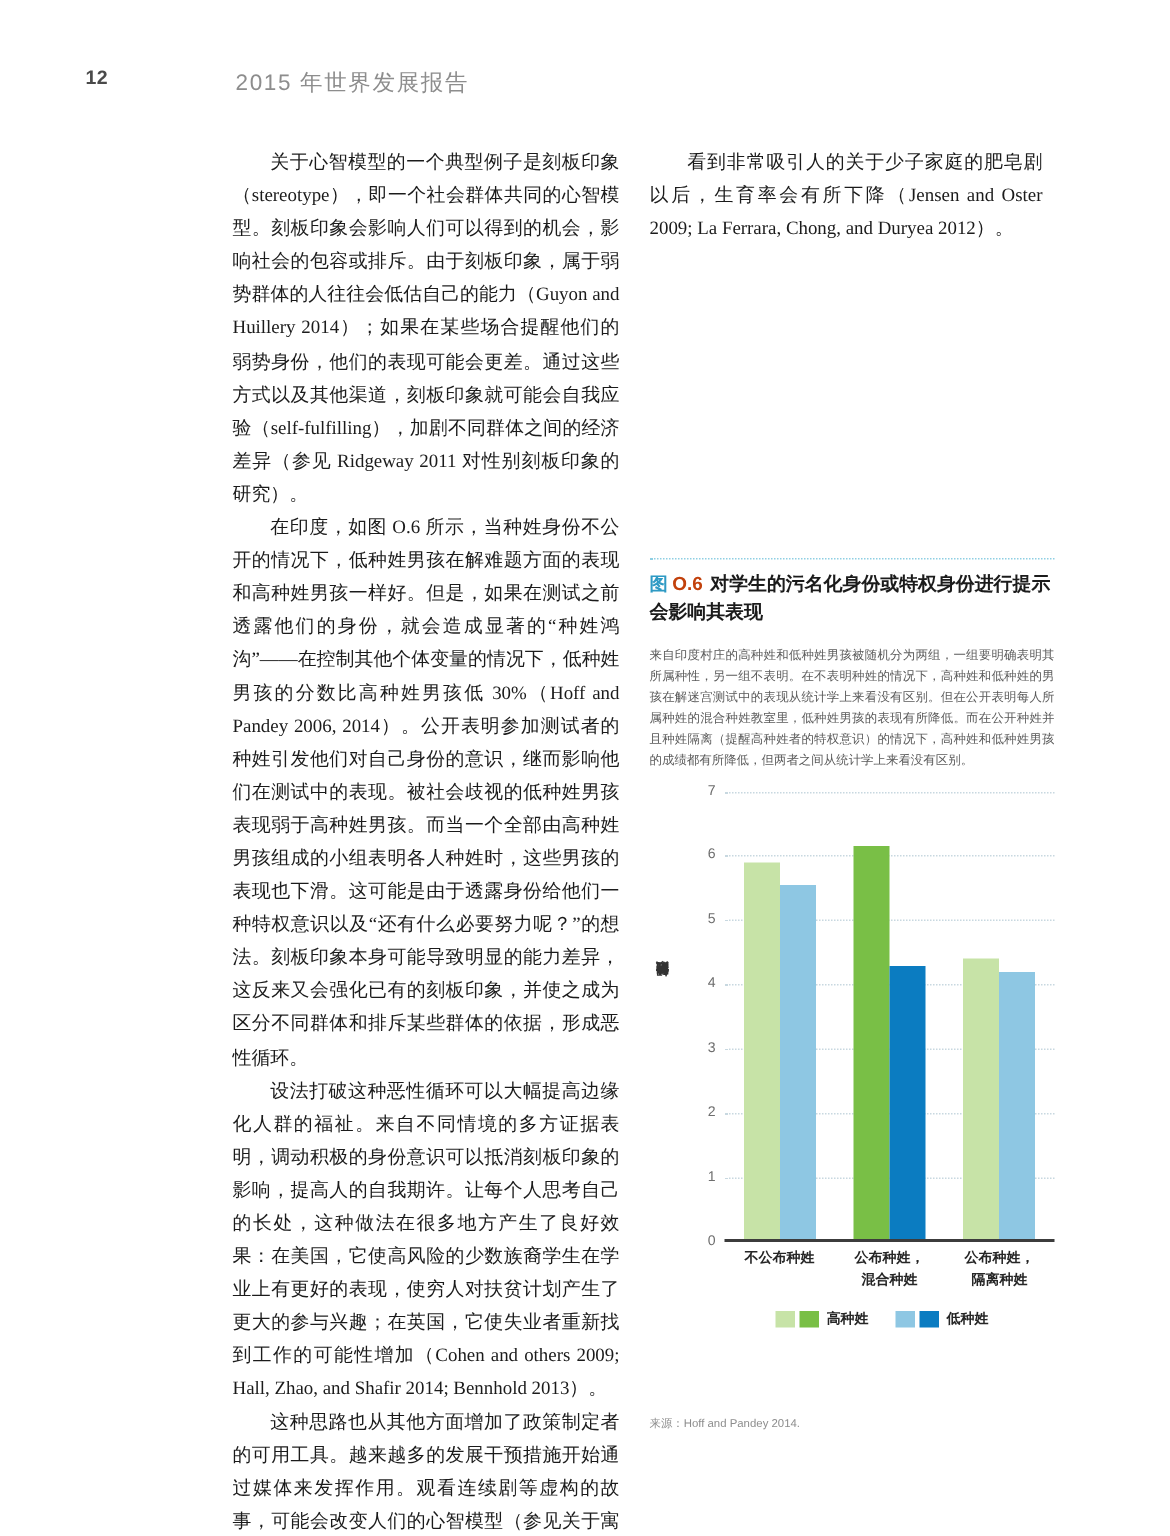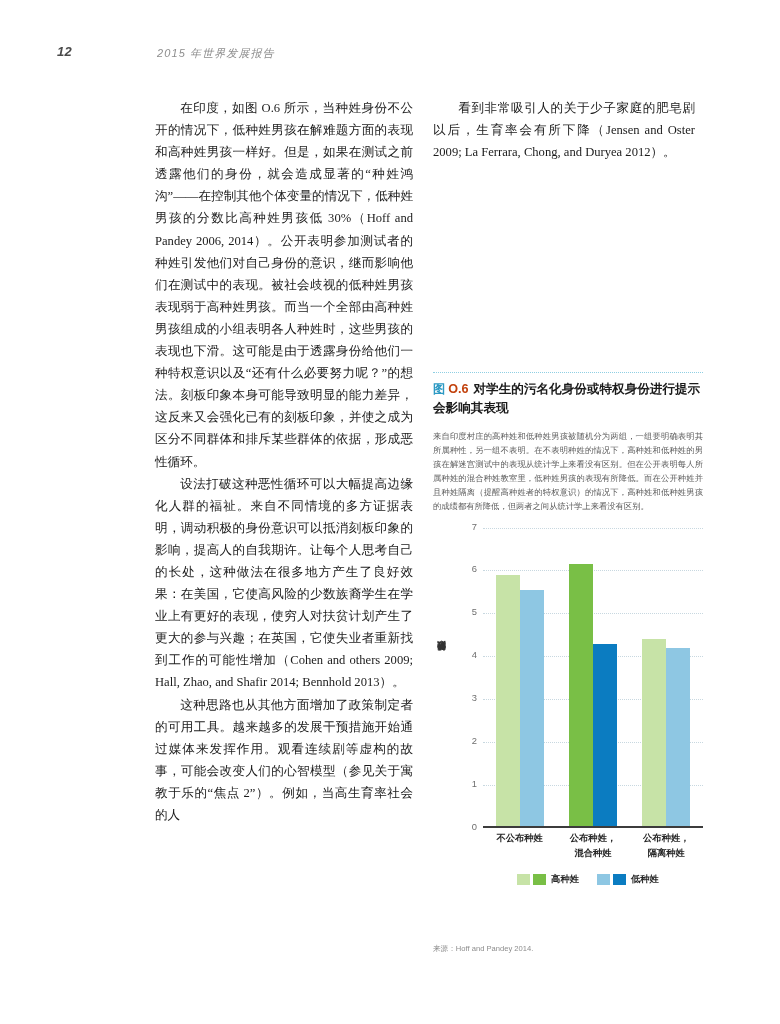--- a/index.html
+++ b/index.html
@@ -5,30 +5,30 @@
   * { box-sizing: border-box; margin: 0; padding: 0; }
   html, body {
     width: 780px; height: 1024px;
     background: #ffffff;
     font-family: "Liberation Serif", "DejaVu Serif", serif;
     overflow: hidden;
   }
   .page { position: relative; width: 780px; height: 1024px; background: #fff; }
 
   
-  .header { position: absolute; left: 0; top: 44px; width: 780px; height: 26px; font-style: italic; }
+  .header { position: absolute; left: 0; top: 44px; width: 780px; height: 26px; }
   .folio {
     position: absolute; left: 57px; top: 0;
     font-family: "Liberation Sans", sans-serif;
     font-weight: bold; font-size: 13px; color: #4a4a4a; letter-spacing: .2px;
   }
   .header-title {
     position: absolute; left: 157px; top: 2px;
     font-family: "Liberation Sans", sans-serif;
-    font-size: 11px; color: #8d8d8d; letter-spacing: 1.1px;
+    font-size: 15px; color: #8d8d8d; letter-spacing: 1.1px;
   }
 
   
   .col {
     position: absolute; top: 97px; width: 258px;
     font-size: 12.6px; line-height: 22.1px; color: #1b1b1b;
     text-align: justify; text-justify: inter-ideograph;
   }
   .col-left  { left: 155px; }
   .col-right { left: 433px; width: 262px; }
@@ -114,20 +114,21 @@
 <body>
 
 <div class="page">
 
   <div class="header">
     <div class="folio">12</div>
     <div class="header-title">2015 年世界发展报告</div>
   </div>
 
   <div class="col col-left">
+    <p>关于心智模型的一个典型例子是刻板印象（stereotype），即一个社会群体共同的心智模型。刻板印象会影响人们可以得到的机会，影响社会的包容或排斥。由于刻板印象，属于弱势群体的人往往会低估自己的能力（Guyon and Huillery 2014）；如果在某些场合提醒他们的弱势身份，他们的表现可能会更差。通过这些方式以及其他渠道，刻板印象就可能会自我应验（self-fulfilling），加剧不同群体之间的经济差异（参见 Ridgeway 2011 对性别刻板印象的研究）。</p>
     <p>在印度，如图 O.6 所示，当种姓身份不公开的情况下，低种姓男孩在解难题方面的表现和高种姓男孩一样好。但是，如果在测试之前透露他们的身份，就会造成显著的“种姓鸿沟”——在控制其他个体变量的情况下，低种姓男孩的分数比高种姓男孩低 30%（Hoff and Pandey 2006, 2014）。公开表明参加测试者的种姓引发他们对自己身份的意识，继而影响他们在测试中的表现。被社会歧视的低种姓男孩表现弱于高种姓男孩。而当一个全部由高种姓男孩组成的小组表明各人种姓时，这些男孩的表现也下滑。这可能是由于透露身份给他们一种特权意识以及“还有什么必要努力呢？”的想法。刻板印象本身可能导致明显的能力差异，这反来又会强化已有的刻板印象，并使之成为区分不同群体和排斥某些群体的依据，形成恶性循环。</p>
     <p>设法打破这种恶性循环可以大幅提高边缘化人群的福祉。来自不同情境的多方证据表明，调动积极的身份意识可以抵消刻板印象的影响，提高人的自我期许。让每个人思考自己的长处，这种做法在很多地方产生了良好效果：在美国，它使高风险的少数族裔学生在学业上有更好的表现，使穷人对扶贫计划产生了更大的参与兴趣；在英国，它使失业者重新找到工作的可能性增加（Cohen and others 2009; Hall, Zhao, and Shafir 2014; Bennhold 2013）。</p>
     <p>这种思路也从其他方面增加了政策制定者的可用工具。越来越多的发展干预措施开始通过媒体来发挥作用。观看连续剧等虚构的故事，可能会改变人们的心智模型（参见关于寓教于乐的“焦点 2”）。例如，当高生育率社会的人</p>
   </div>
 
   <div class="col col-right">
     <p>看到非常吸引人的关于少子家庭的肥皂剧以后，生育率会有所下降（Jensen and Oster 2009; La Ferrara, Chong, and Duryea 2012）。</p>
   </div>
 
   <div class="figure">

